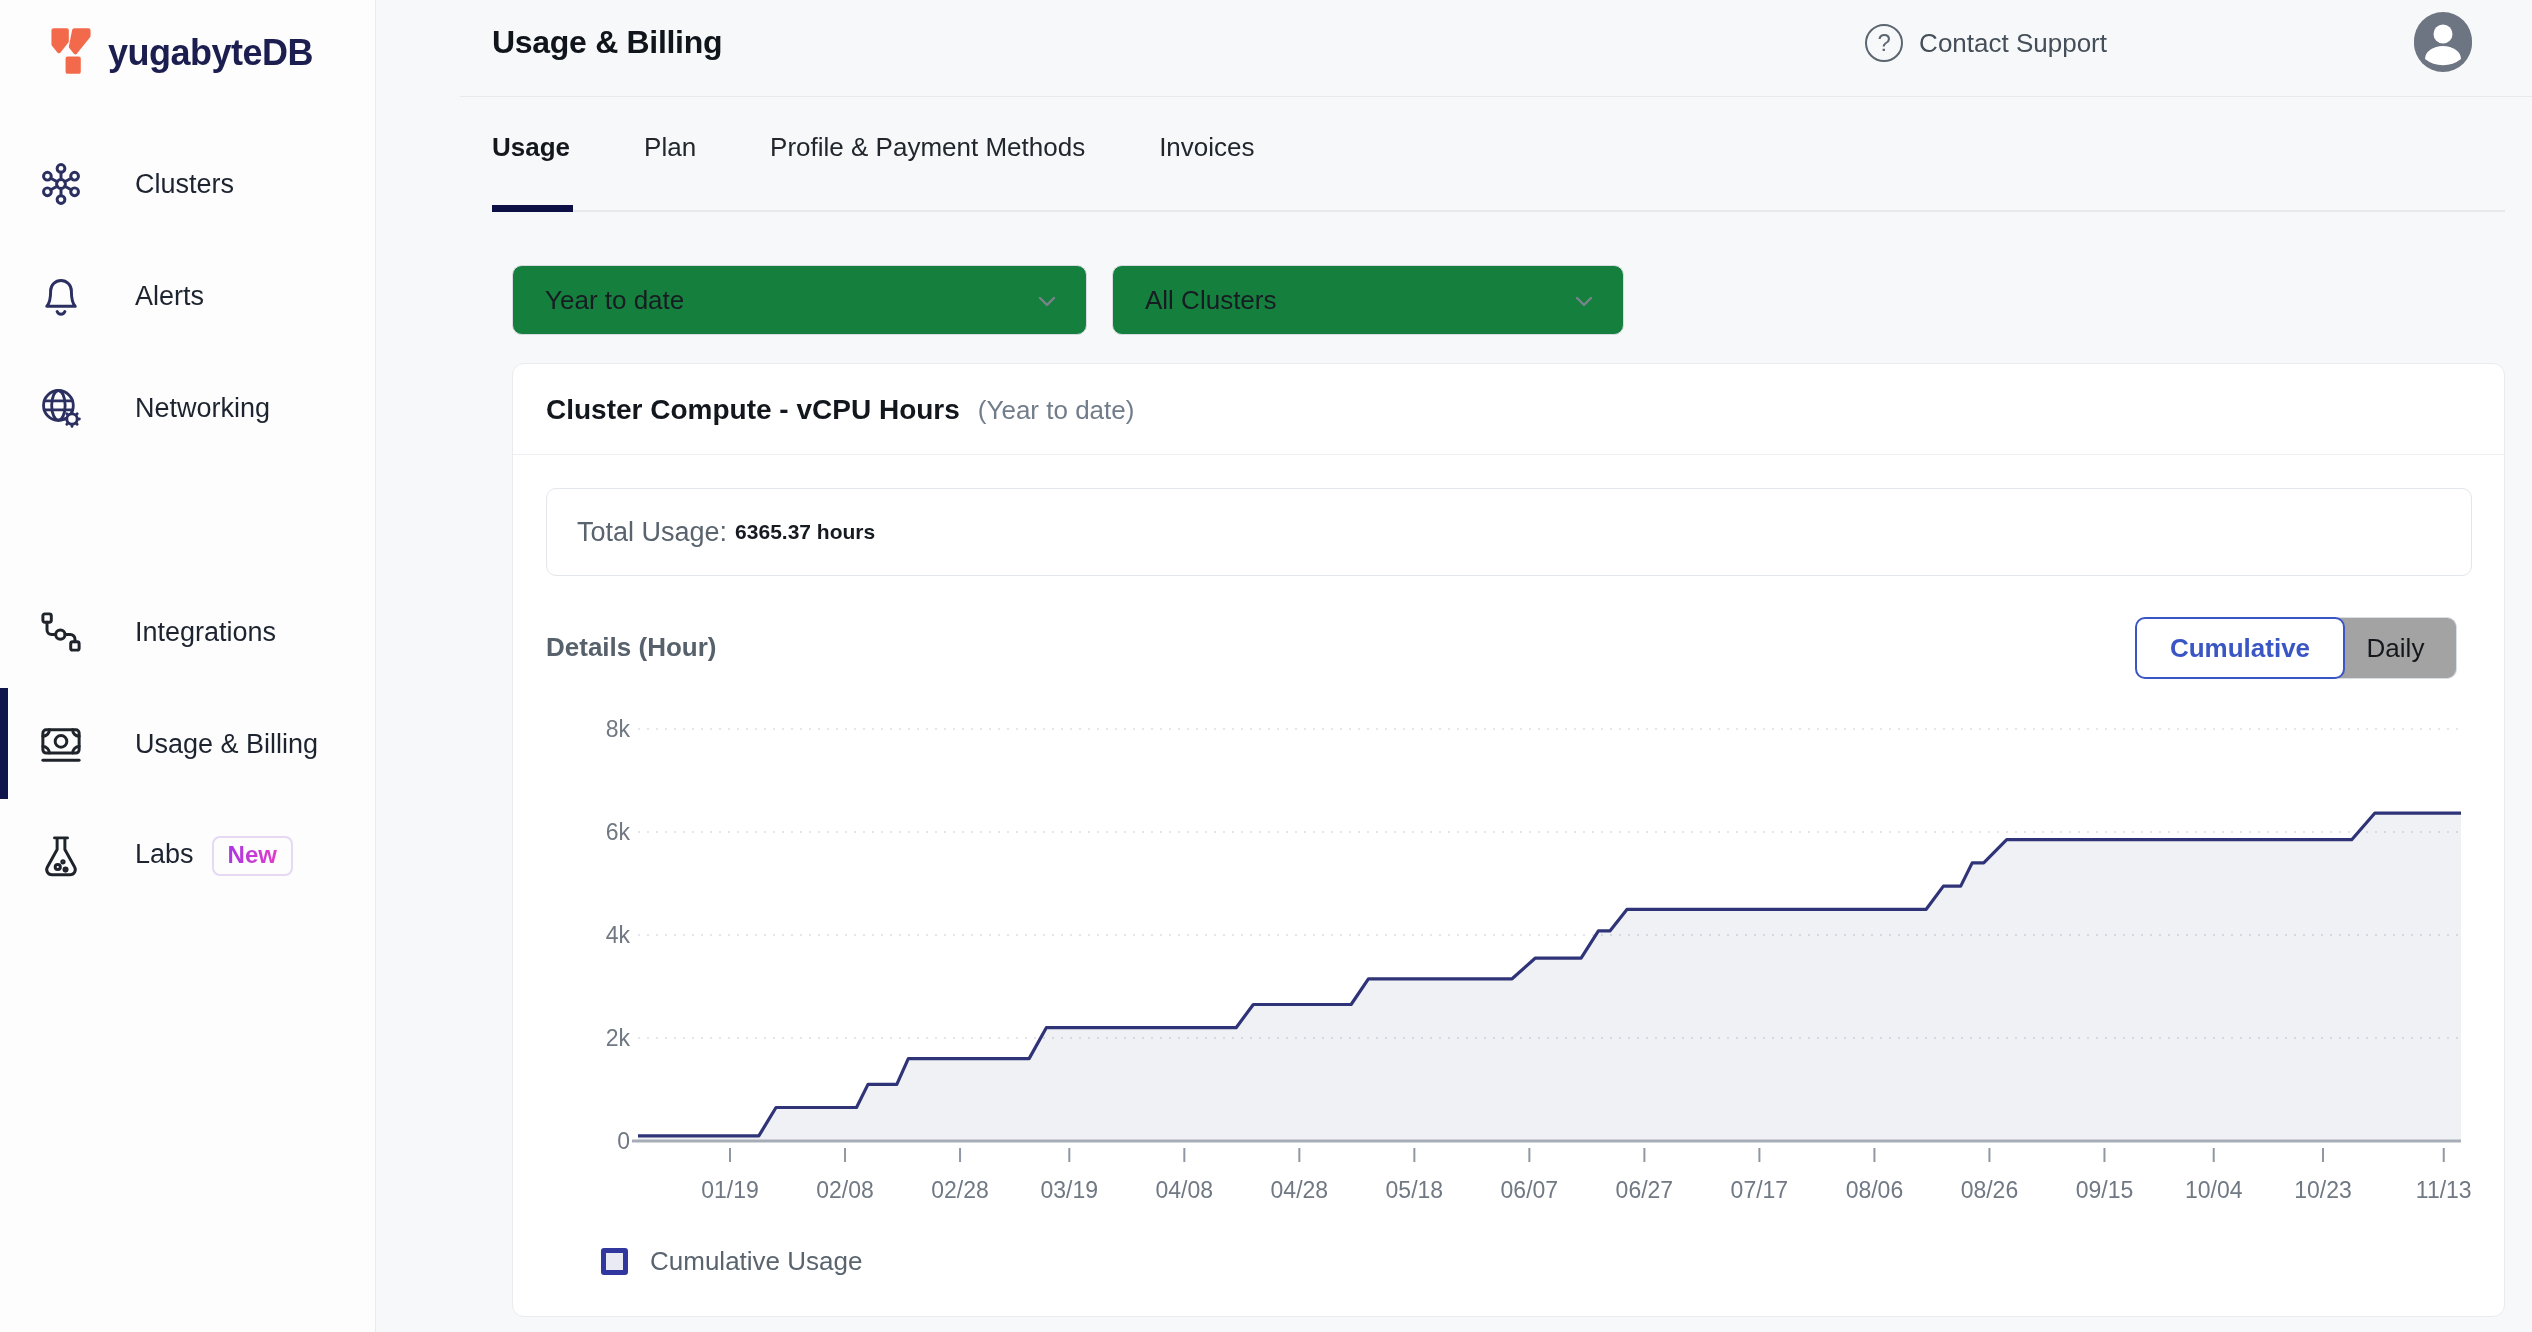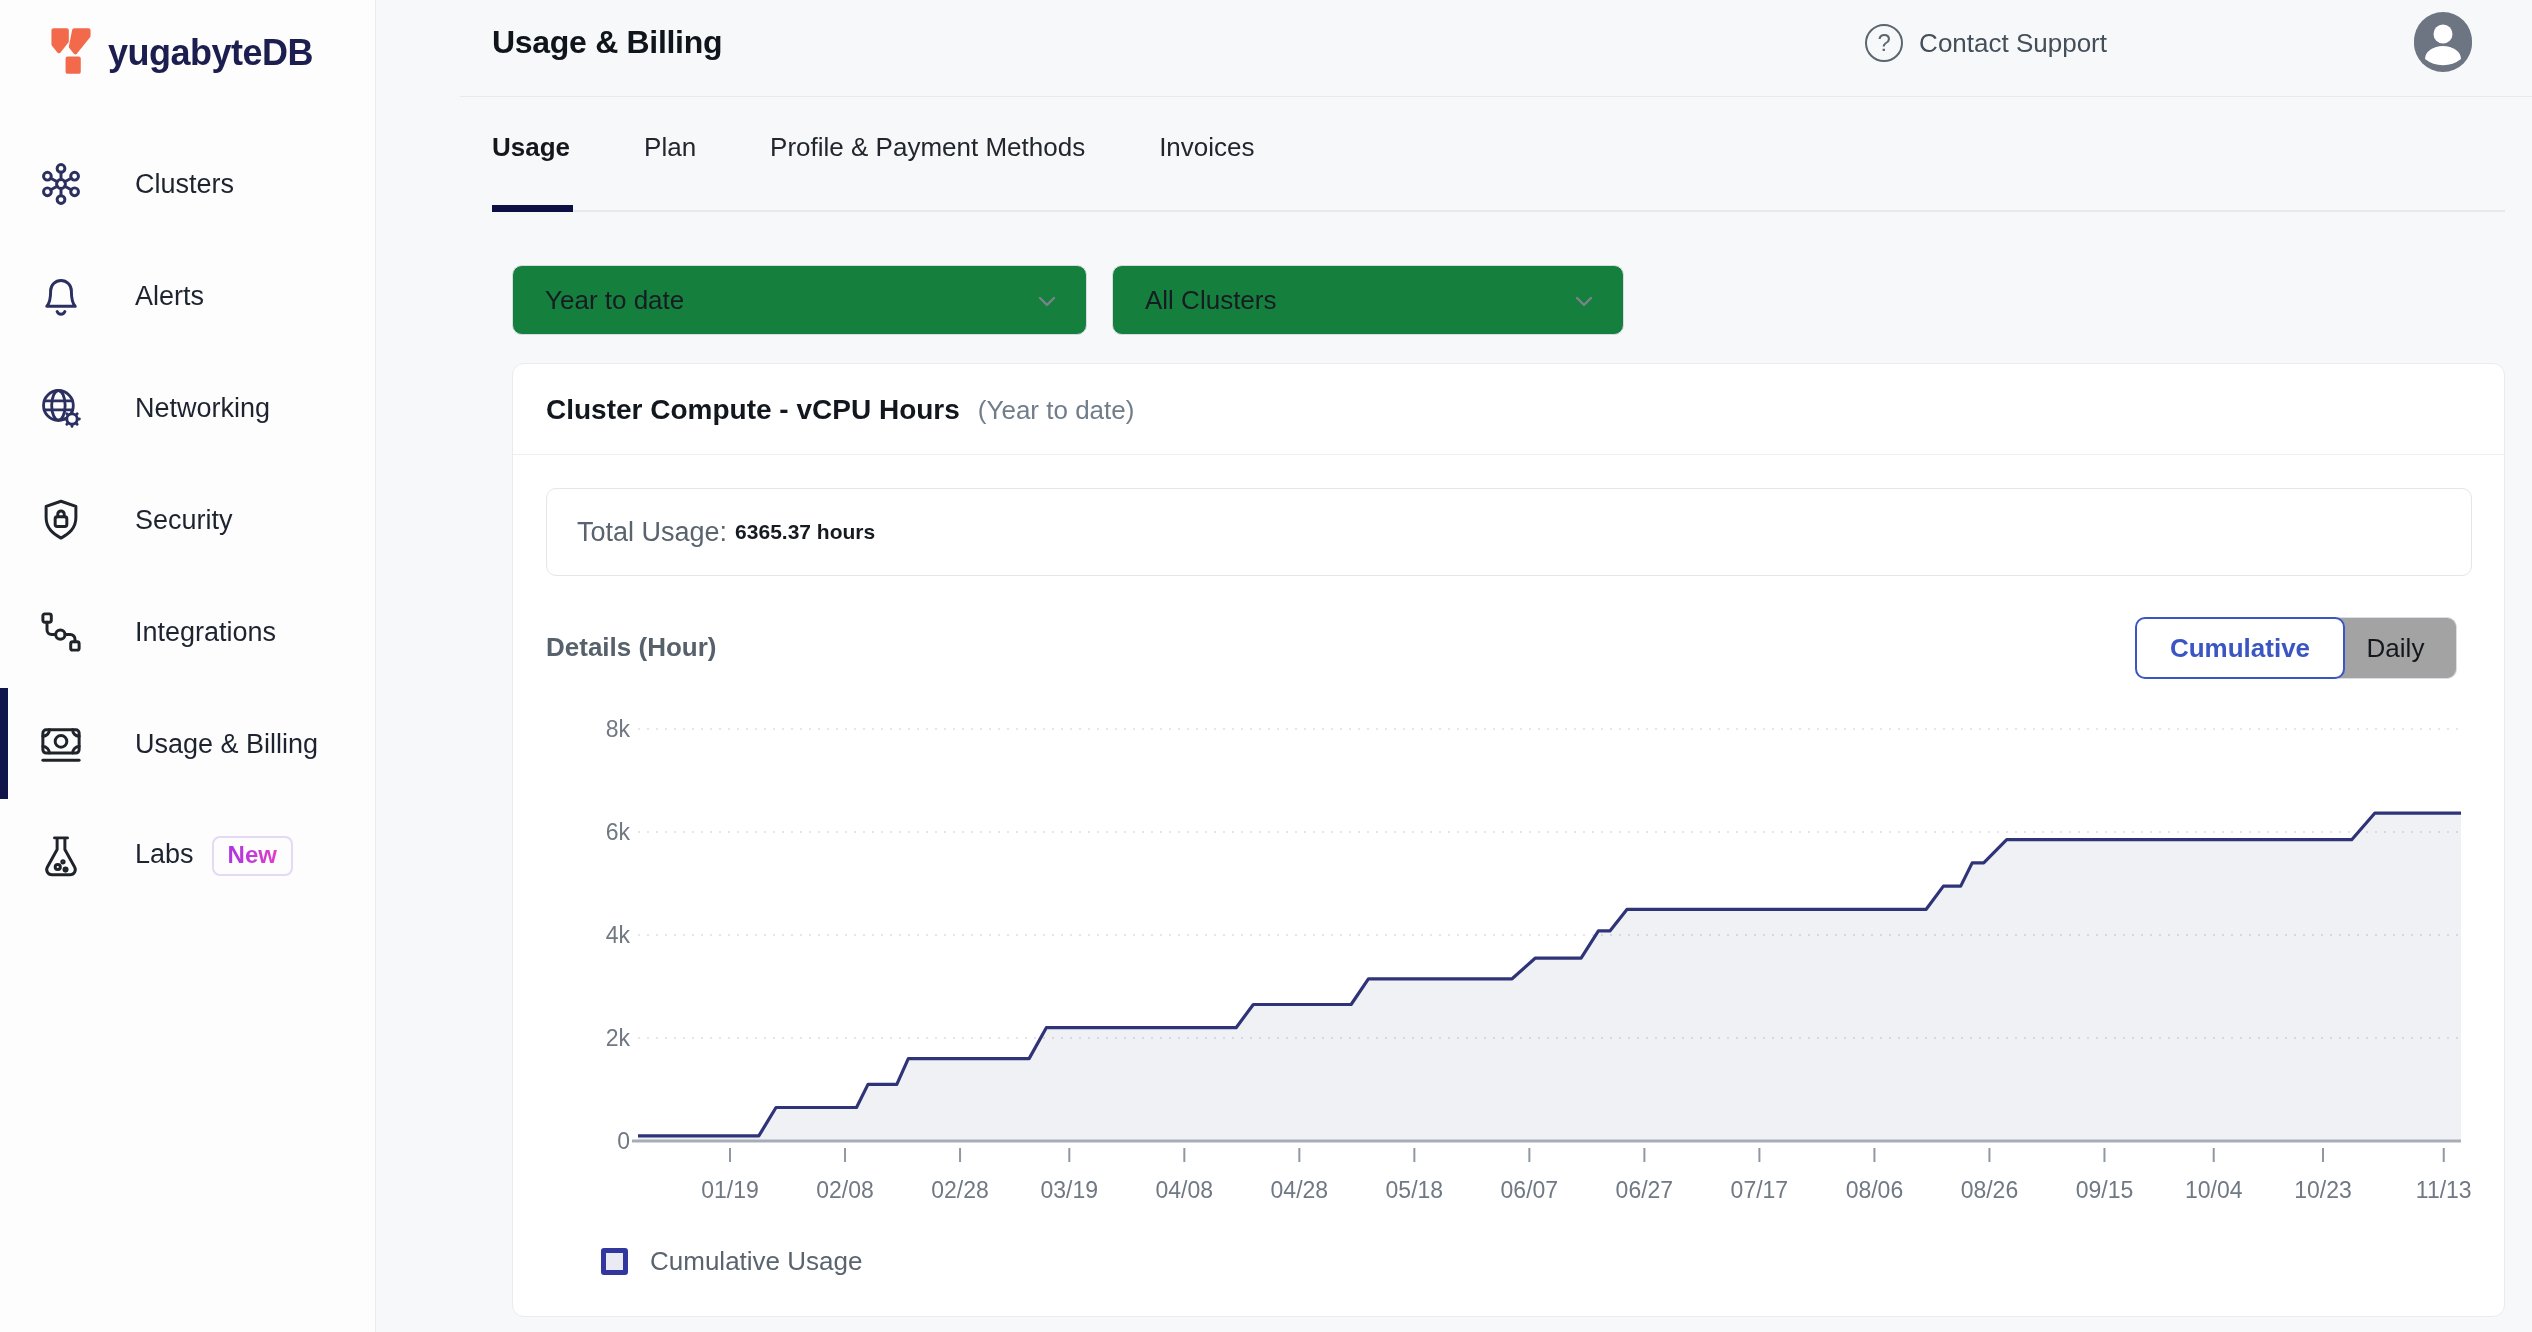--- a/index.html
+++ b/index.html
@@ -113,30 +113,20 @@
           <circle cx="15" cy="15" r="11.5"></circle>
           <ellipse cx="15" cy="15" rx="5.2" ry="11.5"></ellipse>
           <path d="M4,11.5 H26 M4,18.5 H26"></path>
           <circle cx="25.5" cy="25.5" r="4" fill="#fdfdfe"></circle>
           <path d="M25.5,19.8 V21 M25.5,30 V31.2 M19.8,25.5 H21 M30,25.5 H31.2 M21.5,21.5 l0.9,0.9 M28.6,28.6 l0.9,0.9 M21.5,29.5 l0.9,-0.9 M28.6,22.4 l0.9,-0.9"></path>
         </svg>
       </span>
       <span class="nav-label">Networking</span>
     </div>
 
-    <div class="nav-item" style="top:472px;">
-      <span class="nav-icon">
-        <svg width="44" height="44" viewBox="0 0 34 34" fill="none" stroke="#1f242b" stroke-width="2.3" stroke-linecap="round" stroke-linejoin="round">
-          <path d="M17,2.5 L28.5,6.5 V15 c0,8.5 -5.5,12.5 -11.5,16 C11,27.5 5.5,23.5 5.5,15 V6.5 Z"></path>
-          <rect x="12.5" y="14.5" width="9" height="7.5" rx="1.5"></rect>
-          <path d="M14.5,14.5 v-2 a2.5,2.5 0 0 1 5,0 v2"></path>
-        </svg>
-      </span>
-      <span class="nav-label">Security</span>
-    </div>
 
     <div class="nav-item" style="top:584px;">
       <span class="nav-icon">
         <svg width="44" height="44" viewBox="0 0 34 34" fill="none" stroke="#1f242b" stroke-width="2.3" stroke-linecap="round" stroke-linejoin="round">
           <rect x="3" y="3" width="6.5" height="6.5" rx="1.5"></rect>
           <rect x="24.5" y="24.5" width="6.5" height="6.5" rx="1.5"></rect>
           <path d="M6.2,9.5 v6 a3.5,3.5 0 0 0 3.5,3.5 h2.5"></path>
           <circle cx="16.5" cy="19" r="3.6"></circle>
           <path d="M20.1,19 h4.2 a3.5,3.5 0 0 1 3.5,3.5 v2"></path>
         </svg>

